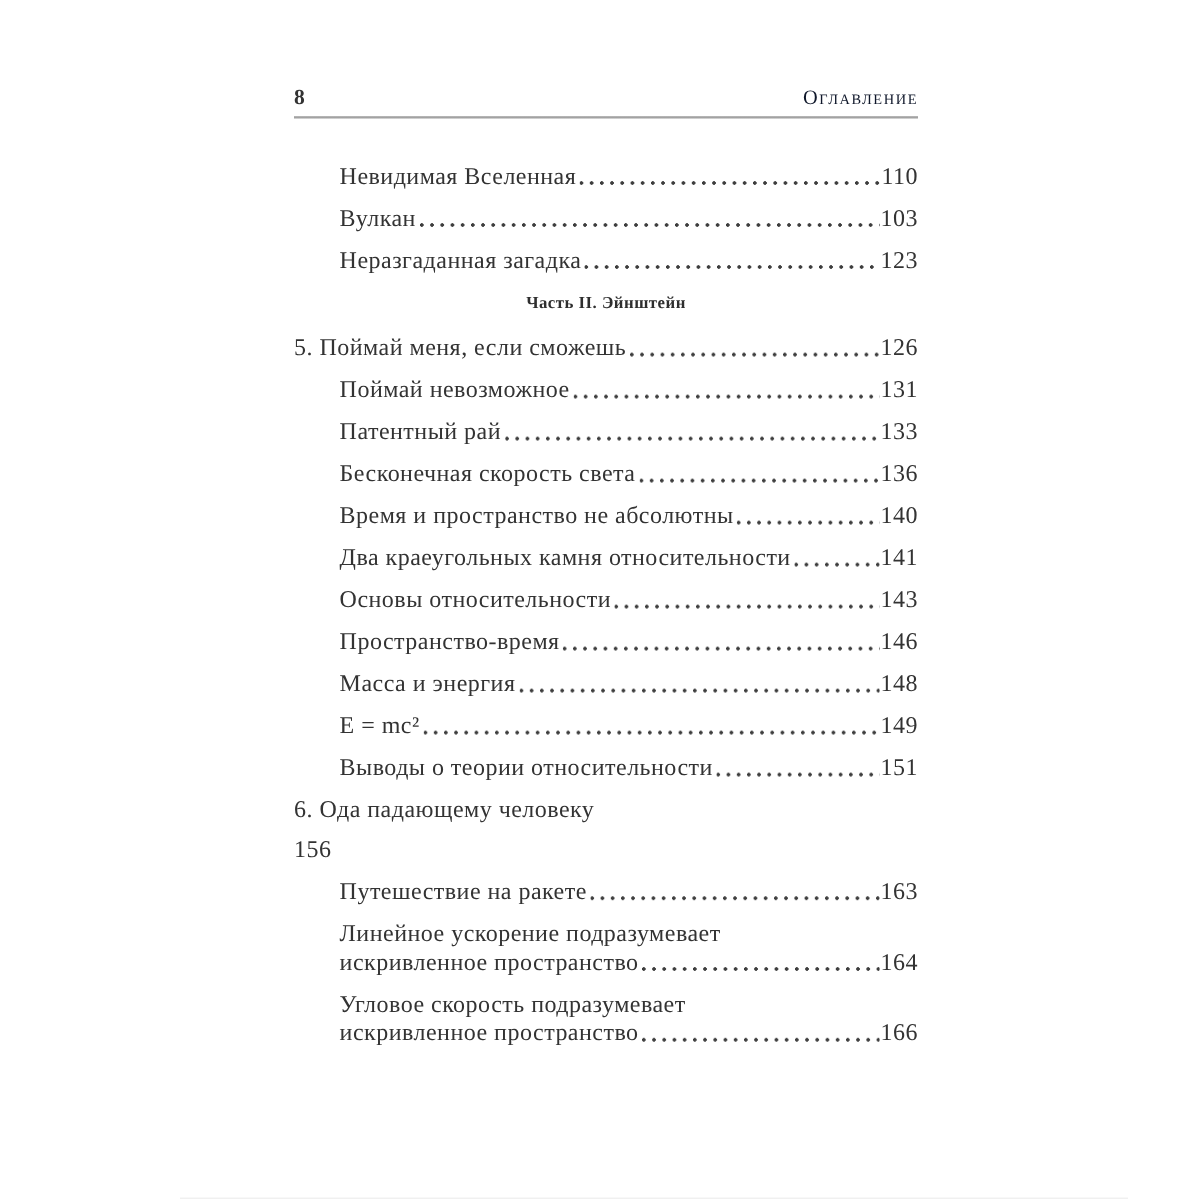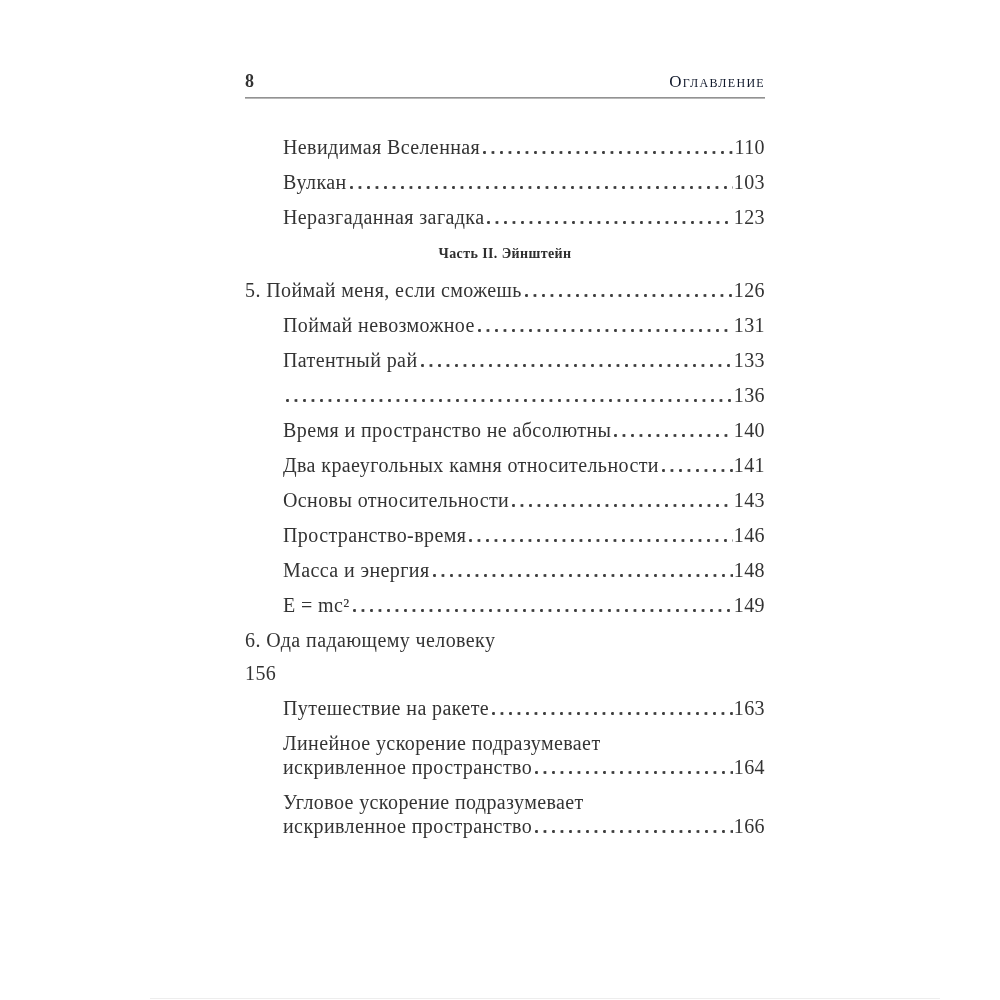--- a/index.html
+++ b/index.html
@@ -138,20 +138,21 @@
         <span class="t">Поймай невозможное</span>
         <span class="leader"></span>
         <span class="pg">131</span>
       </div>
       <div class="entry sub">
         <span class="t">Патентный рай</span>
         <span class="leader"></span>
         <span class="pg">133</span>
       </div>
       <div class="entry sub">
+        <span class="t">Бесконечная скорость света</span>
         <span class="leader"></span>
         <span class="pg">136</span>
       </div>
       <div class="entry sub">
         <span class="t">Время и пространство не абсолютны</span>
         <span class="leader"></span>
         <span class="pg">140</span>
       </div>
       <div class="entry sub">
         <span class="t">Два краеугольных камня относительности</span>
@@ -170,20 +171,25 @@
       </div>
       <div class="entry sub">
         <span class="t">Масса и энергия</span>
         <span class="leader"></span>
         <span class="pg">148</span>
       </div>
       <div class="entry sub">
         <span class="t">E = mc²</span>
         <span class="leader"></span>
         <span class="pg">149</span>
+      </div>
+      <div class="entry sub">
+        <span class="t">Выводы о теории относительности</span>
+        <span class="leader"></span>
+        <span class="pg">151</span>
       </div>
       <div class="entry chap-gap">
         <span class="t">6. Ода падающему человеку</span>
         <span class="leader"></span>
         <span class="pg">156</span>
       </div>
       <div class="entry sub">
         <span class="t">Путешествие на ракете</span>
         <span class="leader"></span>
         <span class="pg">163</span>
@@ -191,21 +197,21 @@
 
       <div class="entry2 sub">
         <div class="l1">Линейное ускорение подразумевает</div>
         <div class="row2">
           <span class="t">искривленное пространство</span>
           <span class="leader"></span>
           <span class="pg">164</span>
         </div>
       </div>
       <div class="entry2 sub">
-        <div class="l1">Угловое ускорение подразумевает</div>
+        <div class="l1">Угловое скорость подразумевает</div>
         <div class="row2">
           <span class="t">искривленное пространство</span>
           <span class="leader"></span>
           <span class="pg">166</span>
         </div>
       </div>
 
     </div>
   </div>
 

